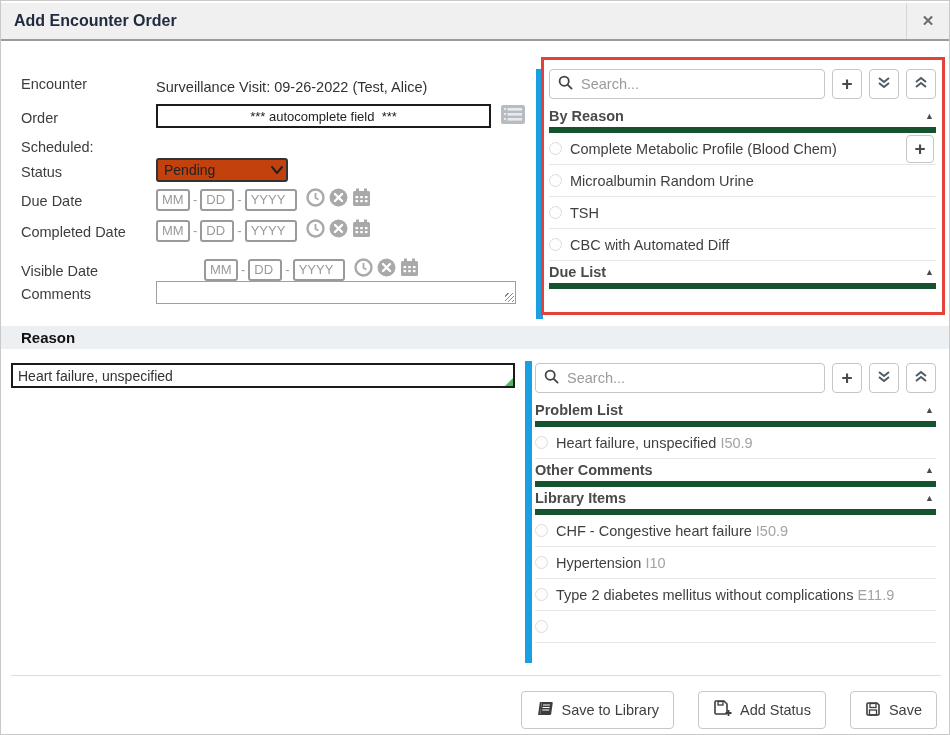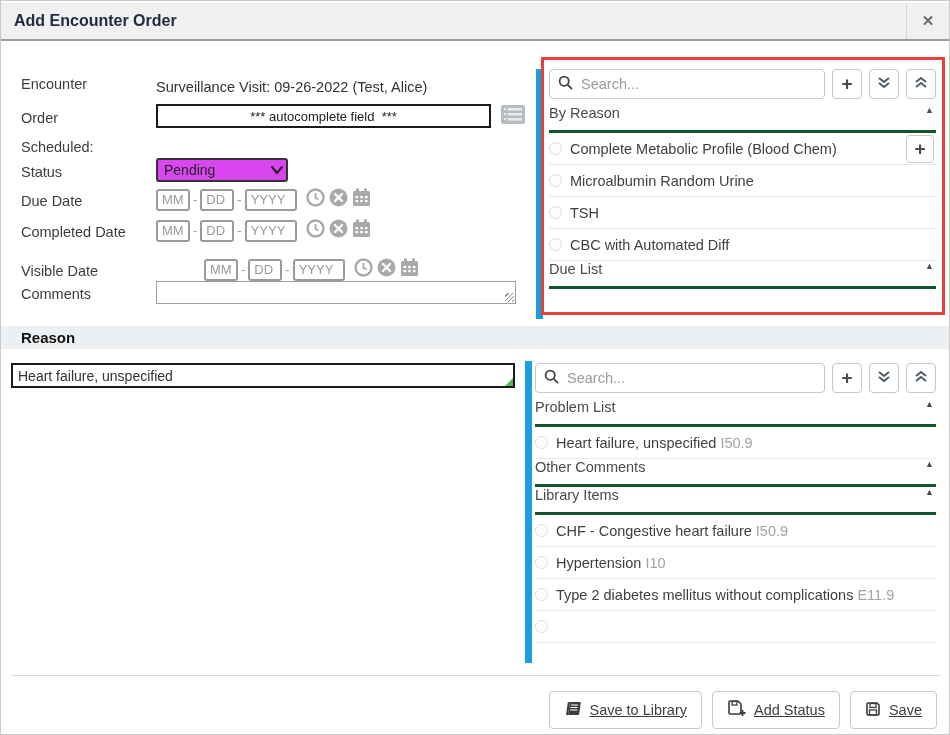--- a/index.html
+++ b/index.html
@@ -28,21 +28,21 @@
   .order-input{
     width:335px;height:24px;border:2px solid #1b1b1b;font-size:13px;
     text-align:center;color:#222;outline:none;padding:0 4px;background:#fff;
   }
   .order-list-btn{
     margin-left:8px;width:28px;height:24px;border:none;background:transparent;
     display:flex;align-items:center;justify-content:center;padding:0;
   }
   .sel-wrap{position:relative;width:132px;height:24px;}
   .sel-wrap select{
-    width:100%;height:100%;border:2px solid #333;border-radius:3px;background:#d946ef;
+    width:100%;height:100%;border:2px solid #333;border-radius:3px;background:#c2410c;
     font-size:14px;color:#222;padding:0 20px 0 6px;appearance:none;-webkit-appearance:none;
     font-family:"Liberation Sans",sans-serif;
   }
   .sel-wrap svg{position:absolute;right:5px;top:7px;pointer-events:none;}
   .dategroup{display:flex;align-items:center;gap:3px;}
   .dategroup input{
     height:22px;border:2px solid #9a9a9a;border-radius:3px;font-size:13px;color:#666;
     padding:0 4px;outline:none;font-family:"Liberation Sans",sans-serif;
   }
   .dategroup input::placeholder{color:#9a9a9a;}
@@ -77,22 +77,22 @@
     border:none;outline:none;flex:1;font-size:14.5px;color:#000000;min-width:0;
     font-family:"Liberation Sans",sans-serif;
   }
   .searchbox input::placeholder{color:#9b9b9b;}
   .sq-btn{
     width:30px;height:30px;border:1px solid #c6c6c6;border-radius:4px;background:#fff;
     display:flex;align-items:center;justify-content:center;flex:none;padding:0;
   }
   .plus-glyph{font-size:19px;font-weight:bold;color:#4a4a4a;line-height:1;margin-top:-2px;}
   .sect-head{
-    display:flex;height:28px;border-bottom:3px solid #14532d;
-    font-size:14.5px;font-weight:normal;color:#4a4a4a;
+    display:flex;align-items:center;height:28px;border-bottom:6px solid #14532d;
+    font-size:14.5px;font-weight:bold;color:#4a4a4a;
   }
   .sect-head .caret{margin-left:auto;font-size:9px;color:#4a4a4a;padding-right:2px;}
   .litem{
     display:flex;align-items:center;height:32px;border-bottom:1px solid #e8e8e8;
     font-size:14.5px;color:#3f3f3f;gap:8px;position:relative;
   }
   .radio{width:13px;height:13px;border:1px solid #dcdcdc;border-radius:50%;flex:none;background:#fdfdfd;}
   .code{color:#a3a3a3;margin-left:4px;}
   .row-add{
     position:absolute;right:2px;top:2px;width:28px;height:28px;border:1px solid #c6c6c6;
@@ -108,21 +108,21 @@
   .reason-input-wrap input{
     width:100%;height:100%;border:2px solid #1b1b1b;font-size:14px;color:#333;
     padding:0 5px;outline:none;font-family:"Liberation Sans",sans-serif;
   }
   .green-corner{
     position:absolute;right:2px;bottom:2px;width:0;height:0;
     border-left:8px solid transparent;border-bottom:8px solid #57b85a;
   }
   
   .footer-divider{position:absolute;left:10px;top:674px;width:930px;height:1px;background:#dcdcdc;}
-  .footer{position:absolute;right:12px;top:690px;display:flex;gap:10px;text-decoration:underline;}
+  .footer{position:absolute;right:12px;top:690px;display:flex;gap:24px;}
   .fbtn{
     height:38px;border:1px solid #c8c8c8;border-radius:4px;background:#fff;
     display:flex;align-items:center;gap:8px;padding:0 14px;
     font-size:14.5px;color:#3f3f3f;font-family:"Liberation Sans",sans-serif;
   }
 </style>
 </head>
 <body>
 
 <div class="titlebar">

